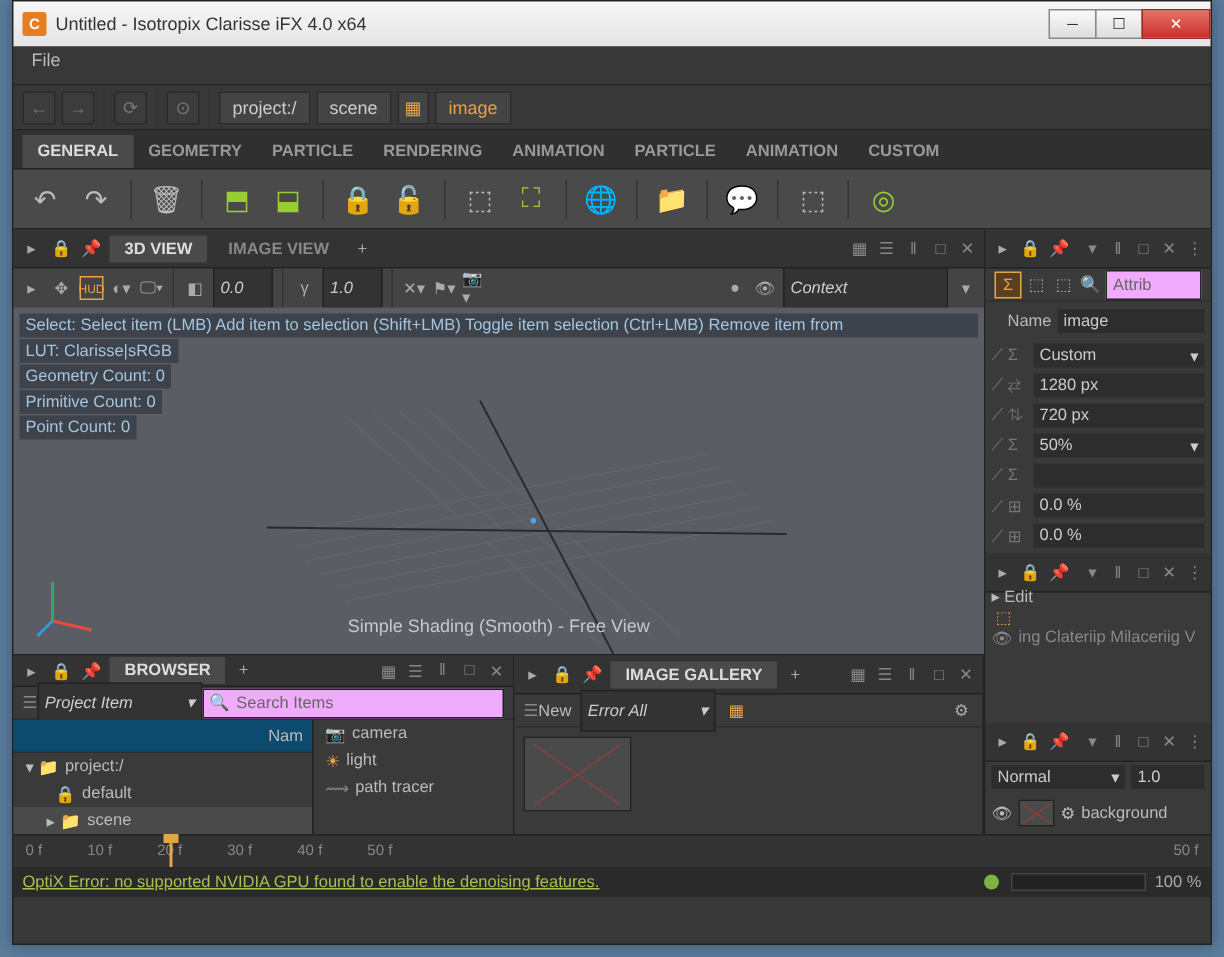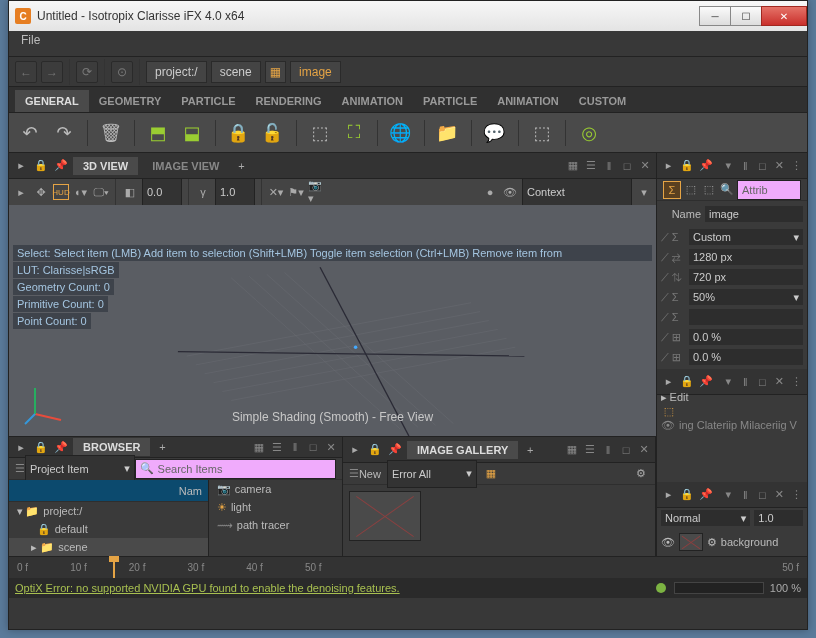--- a/index.html
+++ b/index.html
@@ -27,38 +27,38 @@
 .workspace { display:flex; height:403px; }
 .leftcol { width:648px; display:flex; flex-direction:column; border-right:1px solid #222;}
 .rightcol { width:150px; display:flex; flex-direction:column; background:#3a3a3a; }
 .panelhead { height:26px; background:#333; display:flex; align-items:center; padding:0 4px; gap:4px; border-bottom:1px solid #222;}
 .ph-icon { width:16px;height:16px;display:flex;align-items:center;justify-content:center;color:#aaa;font-size:11px;}
 .ph-icon.orange { color:#e5a445; }
 .ph-tab { background:#4a4a4a; padding:3px 10px; font-size:11px; font-weight:bold; color:#ddd; }
 .ph-tab.inactive { background:transparent; color:#888; }
 .ph-ctrl { width:14px;height:14px;color:#888;font-size:11px;display:flex;align-items:center;justify-content:center;}
 .viewtools { height:26px; background:#444; display:flex; align-items:center; padding:0 4px; gap:4px; font-size:11px; color:#aaa;}
-.vfield { background:#333;border:1px solid #222;height:28px;padding:0 4px;color:#ccc;font-size:11px;display:flex;align-items:center;}
+.vfield { background:#333;border:1px solid #222;height:28px;padding:0 4px;color:#ccc;font-size:11px;display:flex;align-items:center;font-style:italic;}
 .viewport { flex:1; background:#5a5d63; position:relative; overflow:hidden;}
-.vp-info { position:absolute; top:4px; left:4px; right:4px; font-size:11px; color:#a4c5e0; line-height:16px;margin-top:36px;}
+.vp-info { position:absolute; top:4px; left:4px; right:4px; font-size:11px; color:#a4c5e0; line-height:16px;}
 .vp-info div { background:rgba(58,62,70,.85); display:inline-block; padding:0 4px; margin-bottom:1px;}
 .vp-label { position:absolute; bottom:12px; left:50%; transform:translateX(-50%); font-size:12px; color:#c8c8c8;}
 .axis { position:absolute; bottom:10px; left:14px; width:44px;height:44px;}
 .bottompanels { height:120px; display:flex; border-top:1px solid #222;}
 .panel { background:#3a3a3a; border-right:1px solid #222; display:flex; flex-direction:column;}
 .prow { height:22px; display:flex; align-items:center; padding:0 6px; font-size:11px; color:#bbb; border-bottom:1px solid #2e2e2e;}
 .searchbox { background:#f0abfc;border:1px solid #222;height:20px;flex:1;padding:0 4px;color:#666;font-size:11px;display:flex;align-items:center;gap:4px;}
 .tree-item { height:18px;display:flex;align-items:center;padding-left:8px;font-size:11px;color:#bbb;gap:4px;}
 .folder { color:#d4a94a; }
 .thumb { width:72px;height:50px;background:#4a4a4a;border:1px solid #222;margin:6px;position:relative;}
 .thumb::before,.thumb::after{content:"";position:absolute;background:#8a4040;height:1px;width:100%;top:50%;left:0;}
 .thumb::before{transform:rotate(35deg);} .thumb::after{transform:rotate(-35deg);}
 .proprow { height:20px;display:flex;align-items:center;padding:0 4px;font-size:11px;color:#bbb;gap:4px;}
 .propfield { background:#2d2d2d;height:16px;padding:0 4px;color:#ccc;font-size:11px;display:flex;align-items:center;flex:1;}
-.timeline { height:22px; background:#333; display:flex; align-items:center; font-size:10px; color:#888; padding:0 8px; gap:42px; border-top:1px solid #222;position:relative;}
+.timeline { height:22px; background:#333; display:flex; align-items:center; font-size:10px; color:#888; padding:0 8px; gap:30px; border-top:1px solid #222;position:relative;}
 .statusbar { height:20px; background:#2a2a2a; display:flex; align-items:center; padding:0 6px; font-size:11px;}
 .statusbar .err { color:#a8c050; flex:1;text-decoration:underline;}
 .dot { width:10px;height:10px;border-radius:50%;background:#7cb342;margin:0 8px;}
 svg { display:block; }
 </style>
 </head>
 <body>
 
 <div class="window">
  <div class="titlebar">

